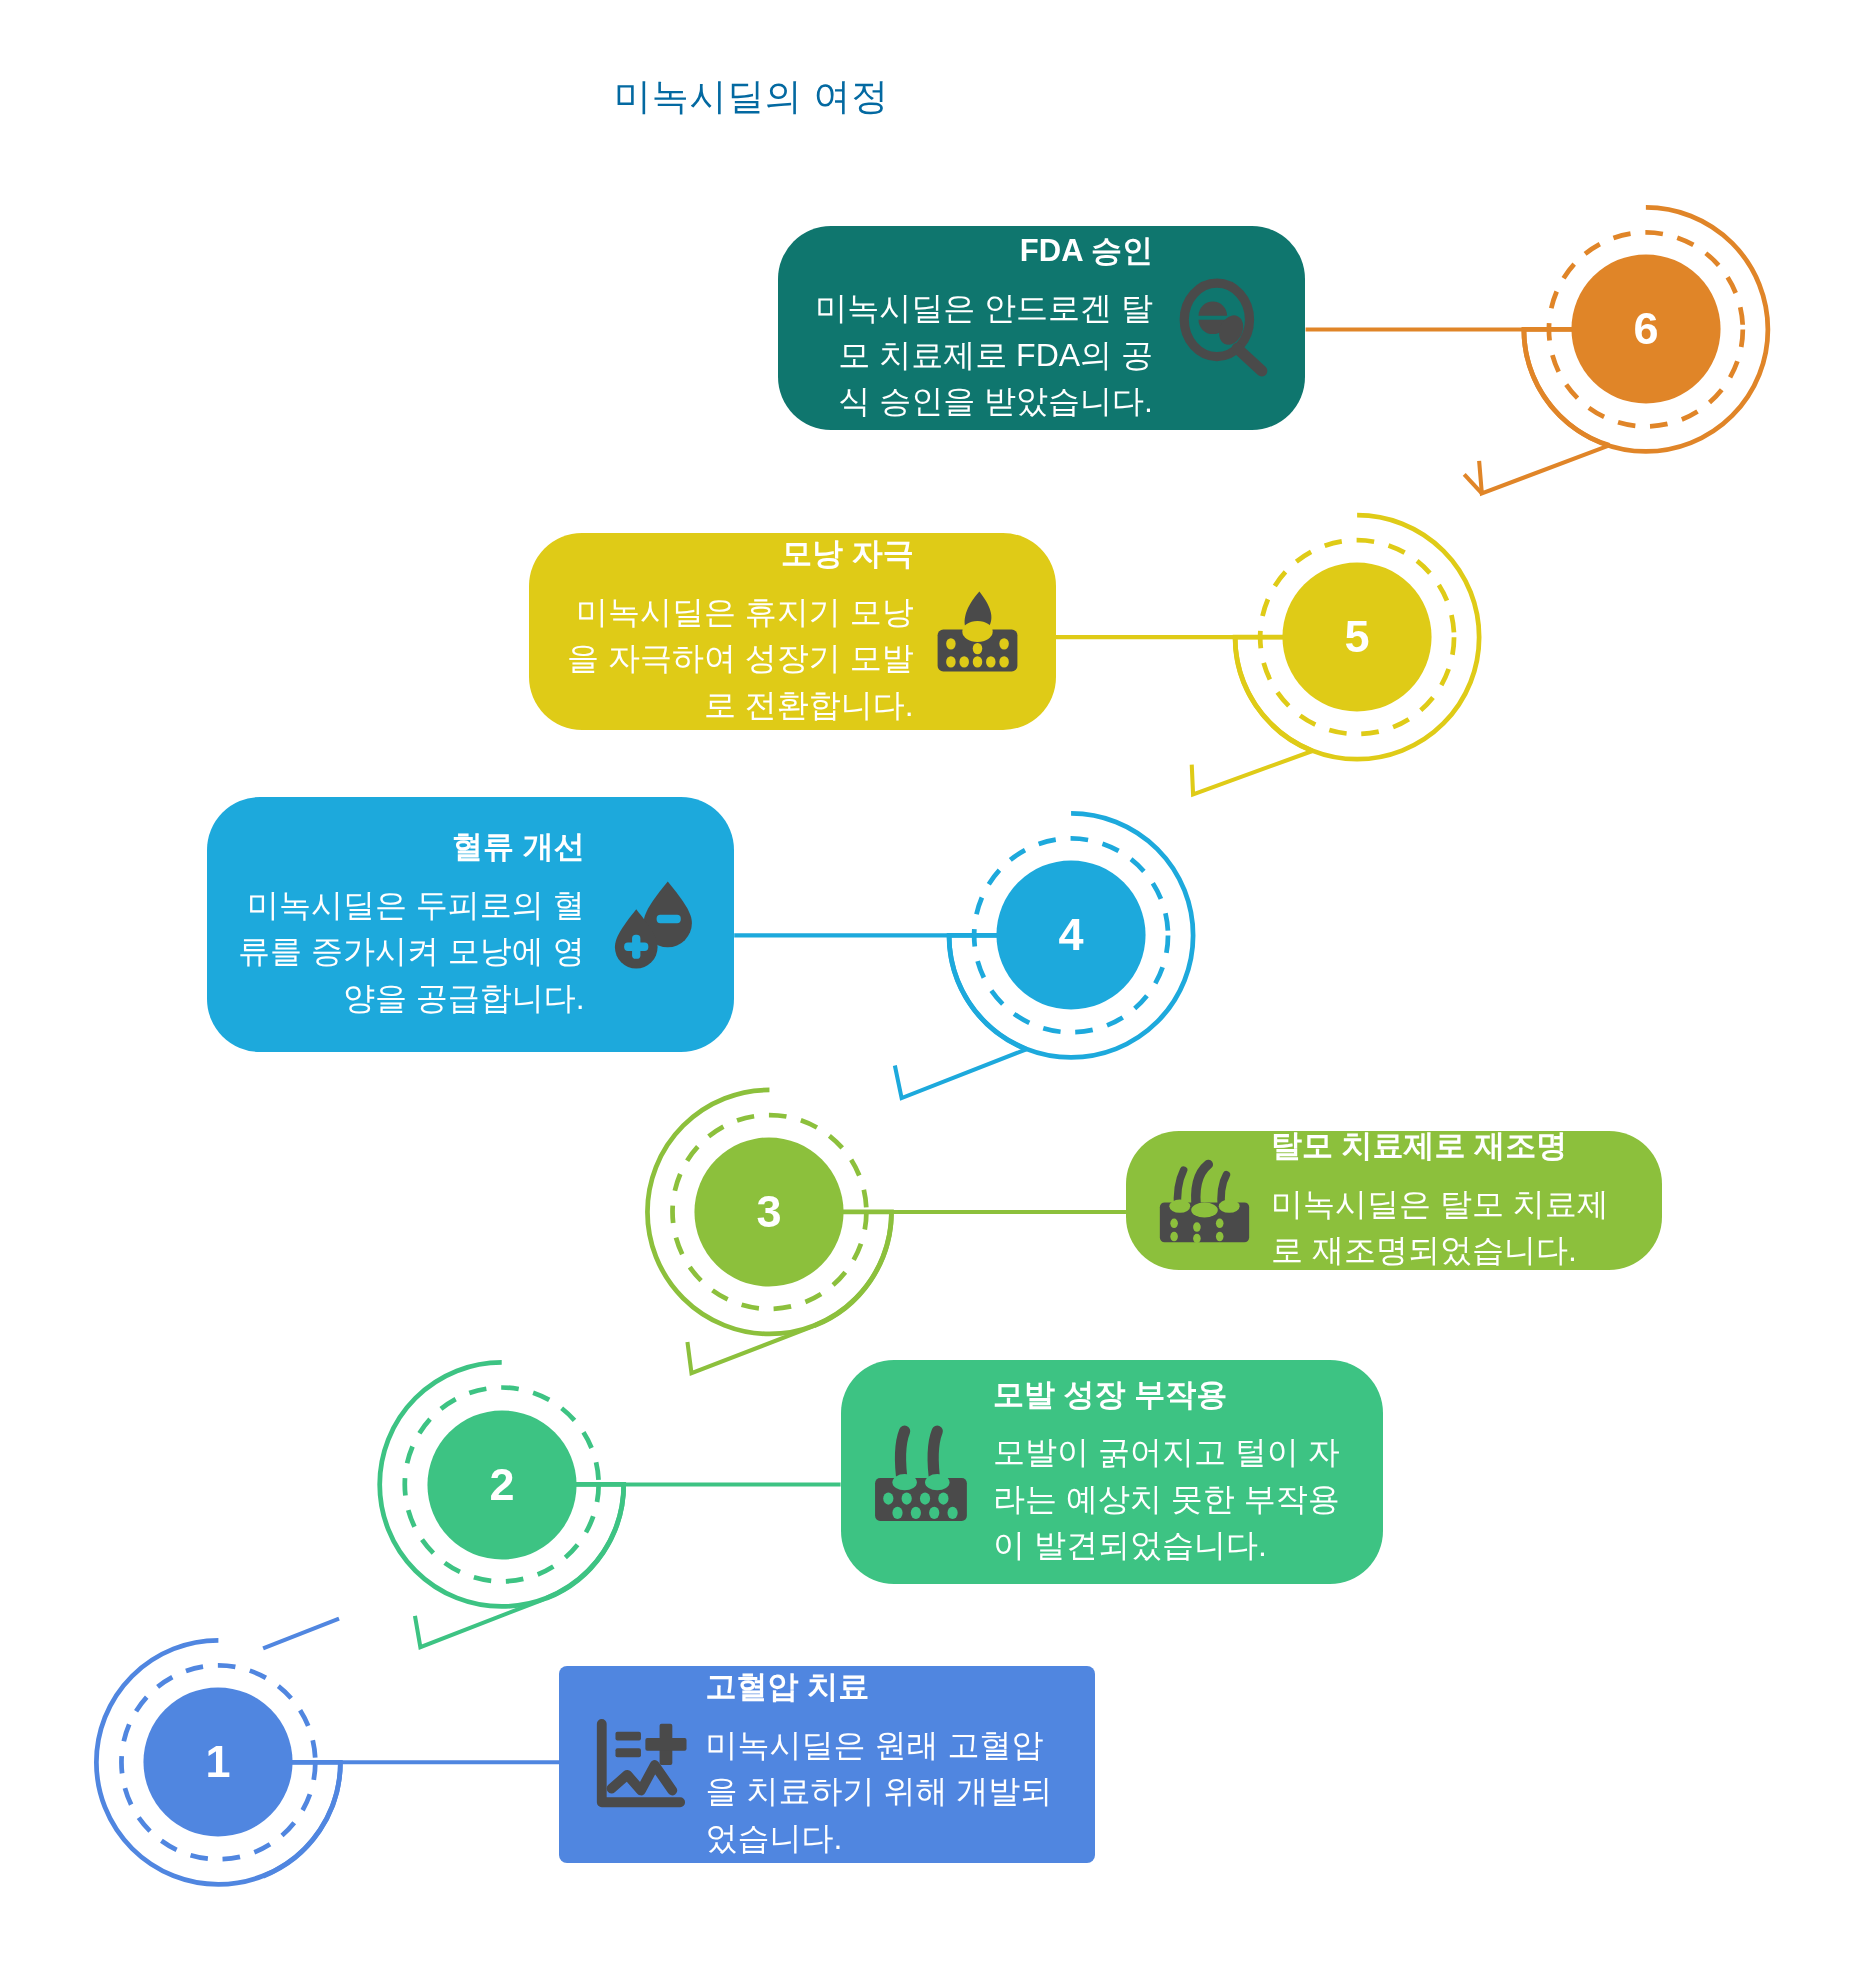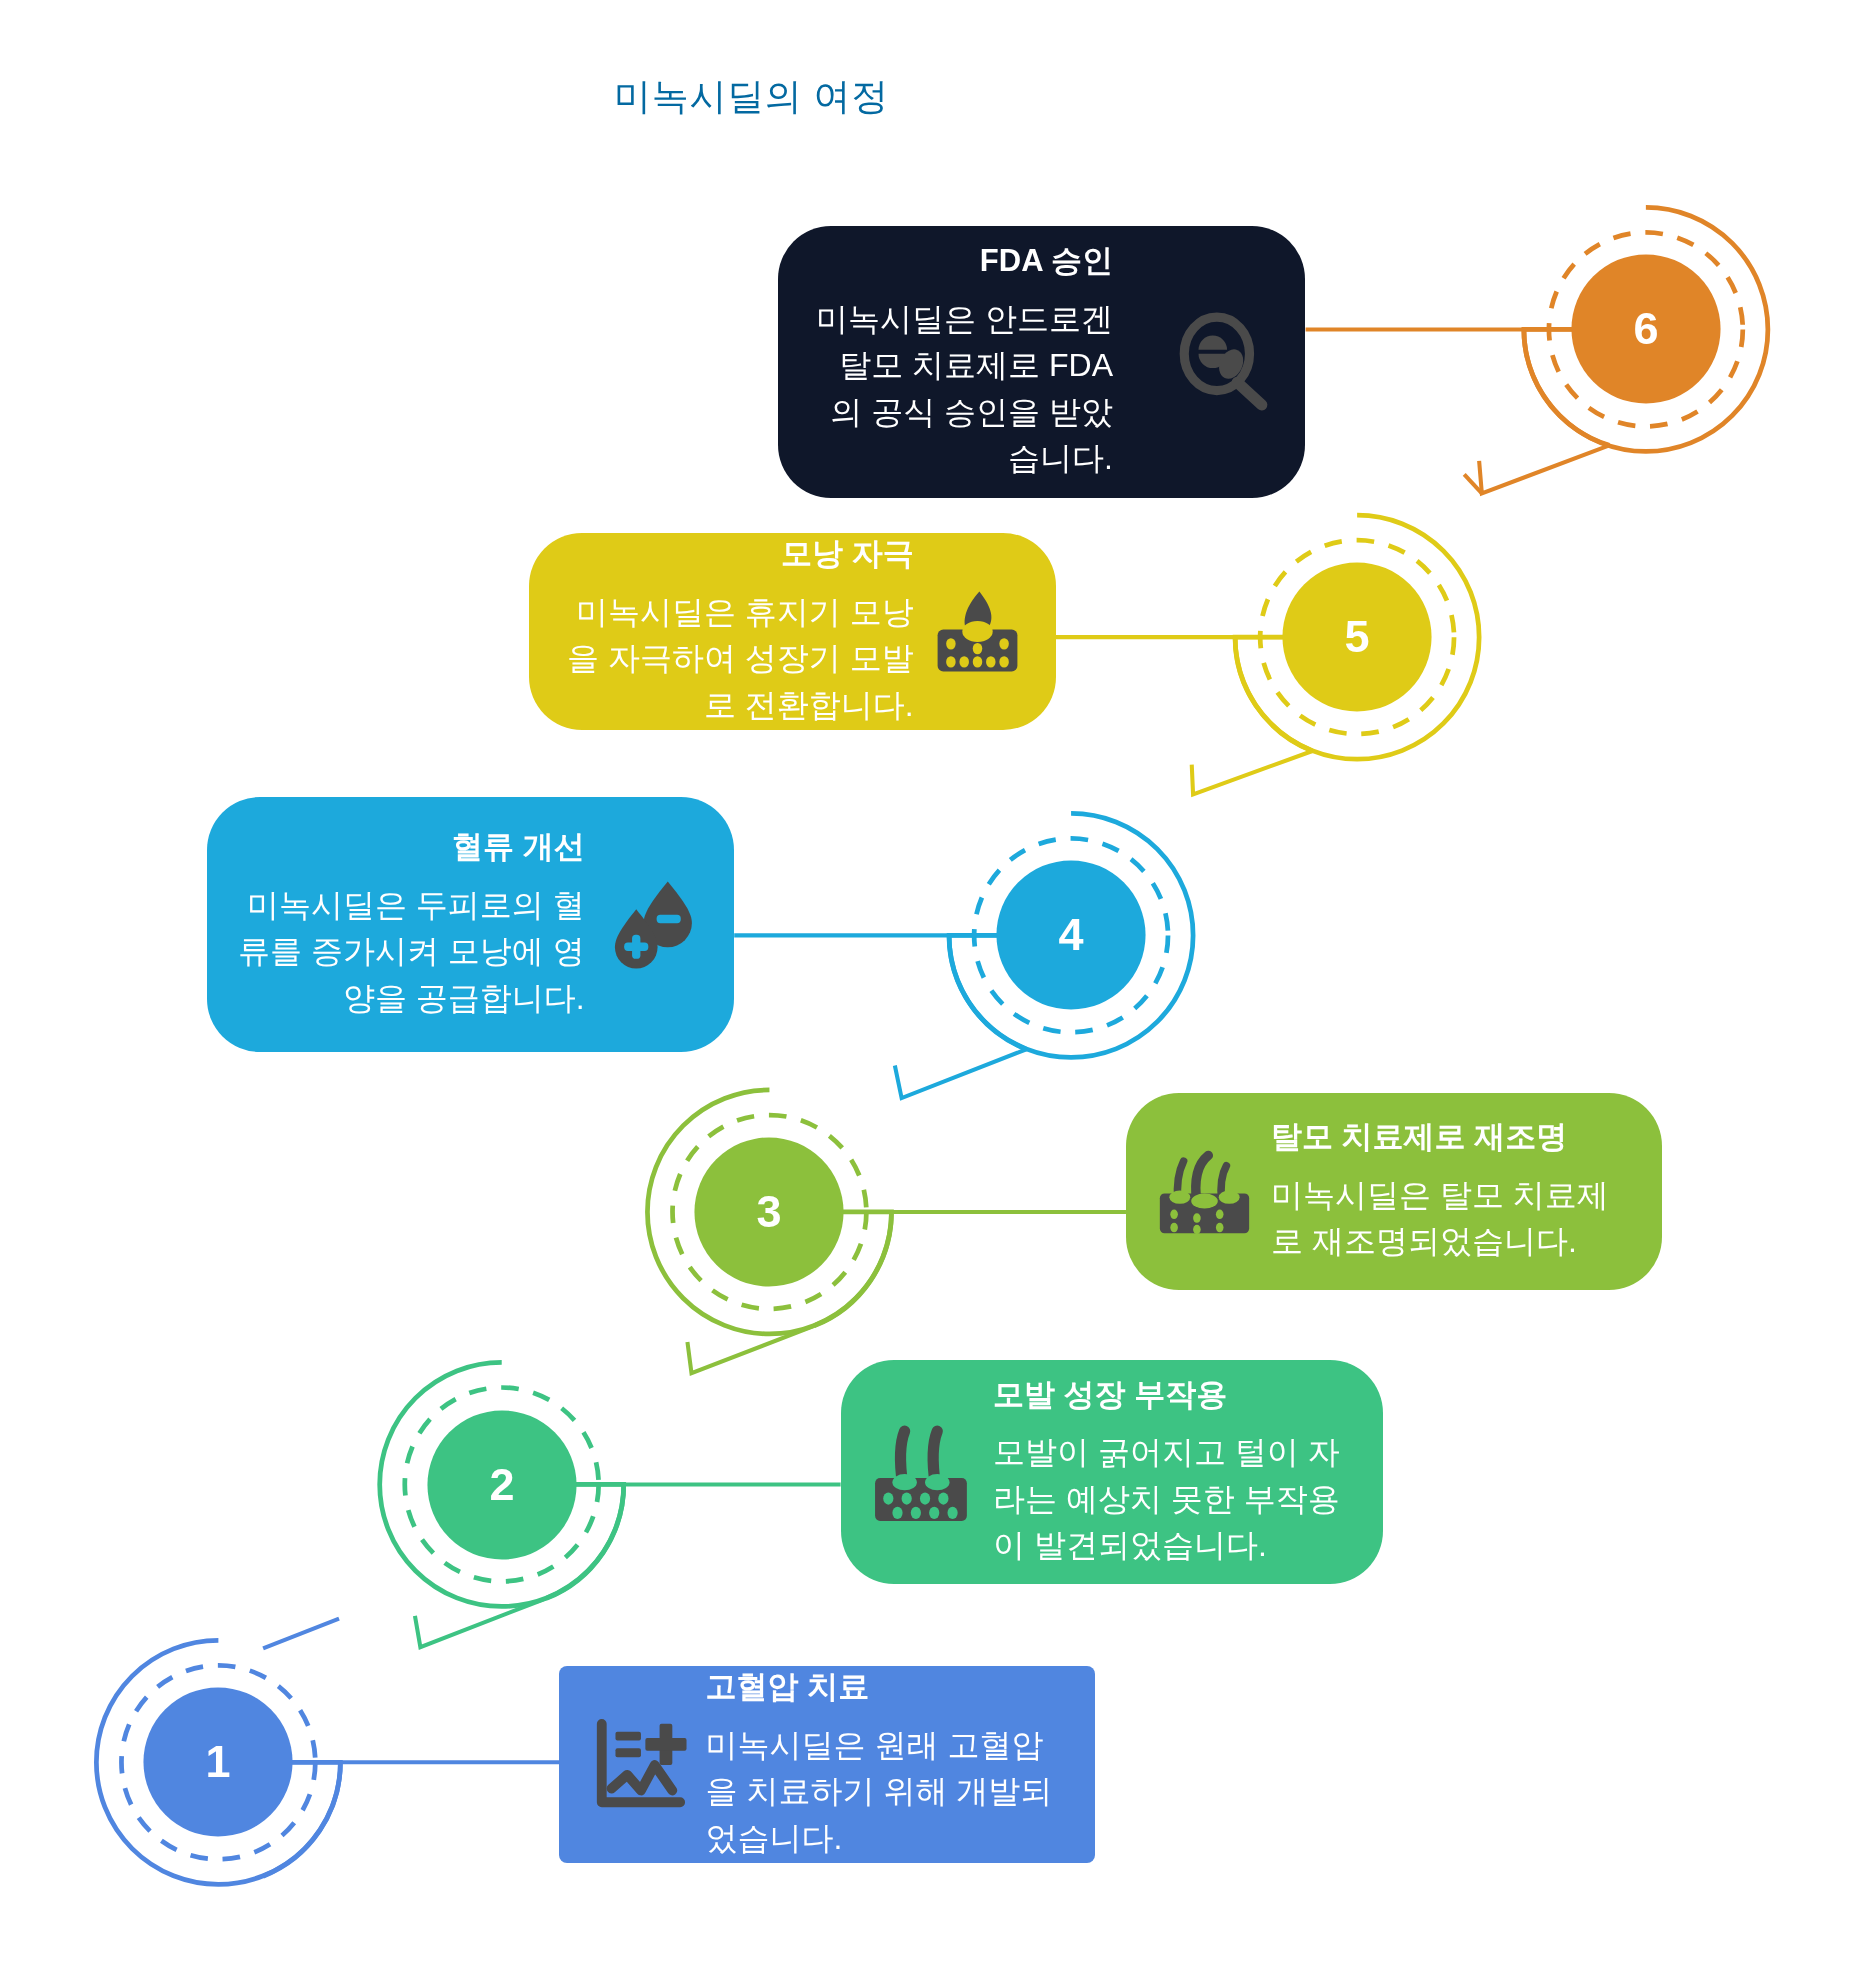--- a/index.html
+++ b/index.html
@@ -32,24 +32,24 @@
 
   
   .marker{position:absolute;}
   .marker .num{
     position:absolute;left:0;top:0;width:100%;height:100%;
     display:flex;align-items:center;justify-content:center;
     color:#ffffff;font-size:45px;font-weight:600;
   }
 
   
-  #card6{left:778px;top:226px;width:527px;height:272px;background:#0f172a;gap:40px;}
+  #card6{left:778px;top:226px;width:527px;height:204px;background:#0f766e;}
   #card5{left:506px;top:533px;width:527px;height:197px;background:#DFCB17;margin-left:23px;}
   #card4{left:207px;top:797px;width:527px;height:255px;background:#1DA9DC;}
-  #card3{left:1126px;top:1093px;width:536px;height:197px;background:#8CC03C;}
+  #card3{left:1126px;top:1131px;width:536px;height:139px;background:#8CC03C;}
   #card2{left:841px;top:1360px;width:542px;height:224px;background:#3DC383;}
   #card1{left:559px;top:1666px;width:536px;height:197px;background:#5086E0;border-radius:8px;}
 
   #mk6{left:1524px;top:207px;width:244px;height:244px;}
   #mk5{left:1235px;top:515px;width:244px;height:244px;}
   #mk4{left:949px;top:813px;width:244px;height:244px;}
   #mk3{left:647px;top:1090px;width:244px;height:244px;}
   #mk2{left:380px;top:1363px;width:244px;height:244px;}
   #mk1{left:96px;top:1640px;width:244px;height:244px;}
 </style>

